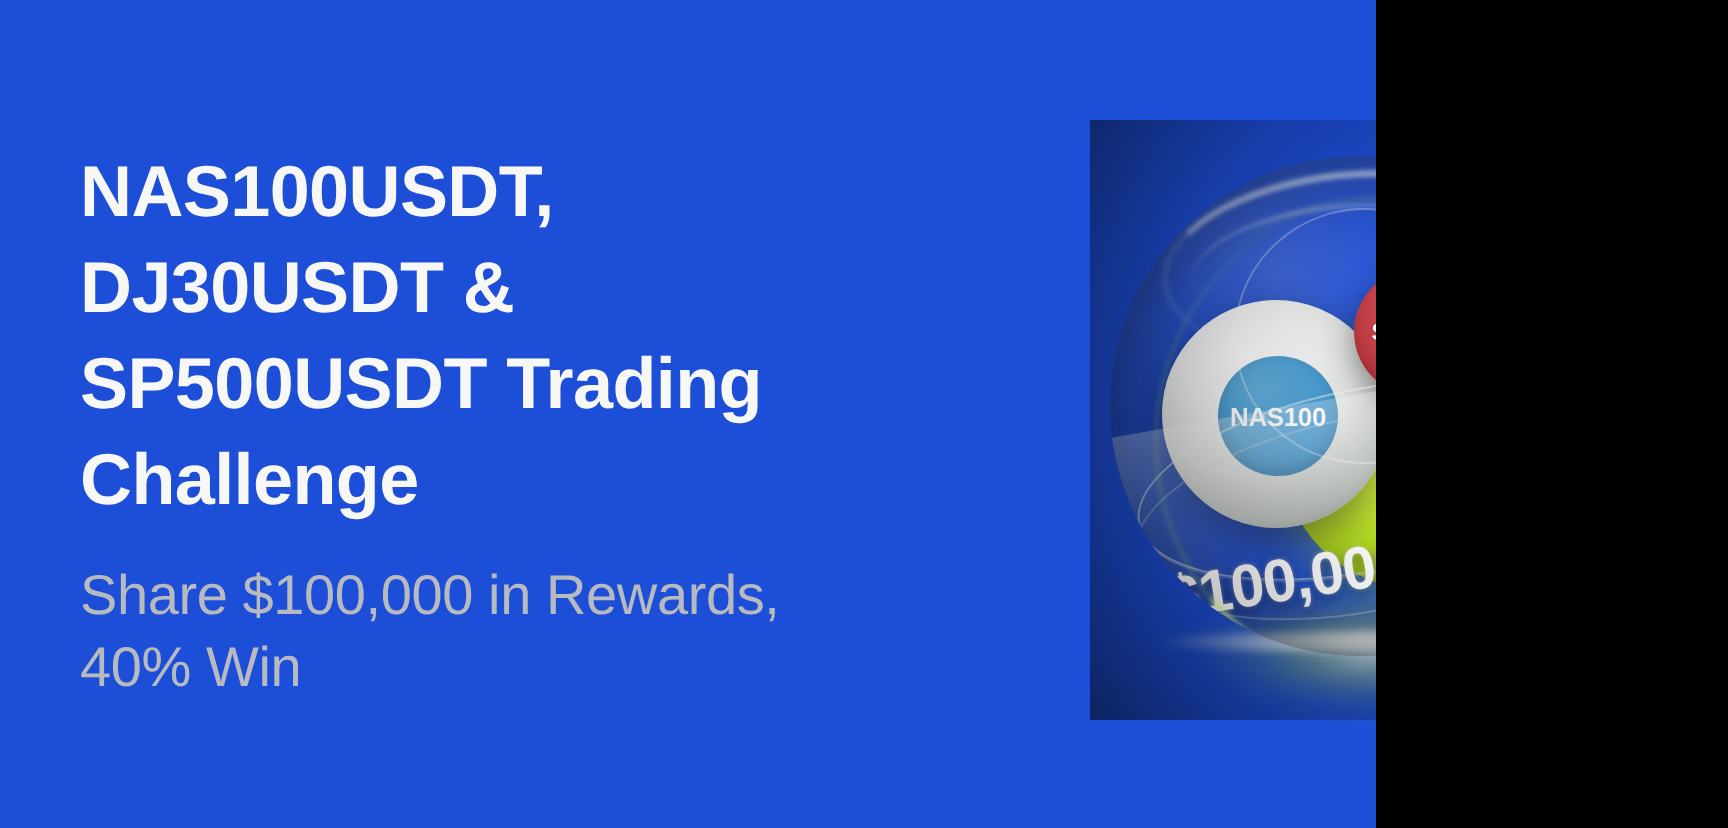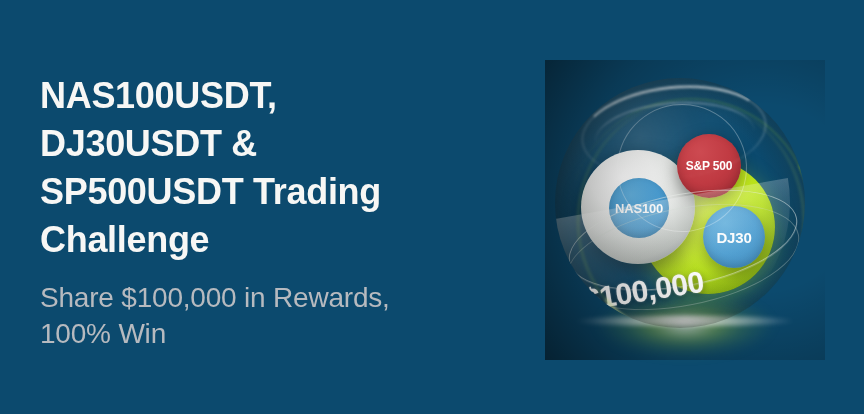--- a/index.html
+++ b/index.html
@@ -6,22 +6,22 @@
 
   html, body {
     width:864px; height:414px;
     background:#000;
     font-family:"Liberation Sans", sans-serif;
     overflow:hidden;
   }
 
   .banner {
     position:relative;
-    width:864px; height:414px;
-    background:#0c4a6e;
+    width:688px; height:414px;
+    background:#1d4ed8;
     overflow:hidden;
   }
 
   
   .copy {
     position:absolute;
     left:40px; top:72px;
     width:470px;
   }
   .headline {
@@ -286,21 +286,21 @@
 <body>
 
 <div class="banner">
 
   <div class="copy">
     <div class="headline">NAS100USDT,
 DJ30USDT &amp;
 SP500USDT Trading
 Challenge</div>
     <div class="subhead">Share $100,000 in Rewards,
-100% Win</div>
+40% Win</div>
   </div>
 
   <div class="scene">
 
     <div class="ground-glow"></div>
     <div class="ground-streak"></div>
 
     <div class="glass">
 
       <div class="lime-ball"></div>

